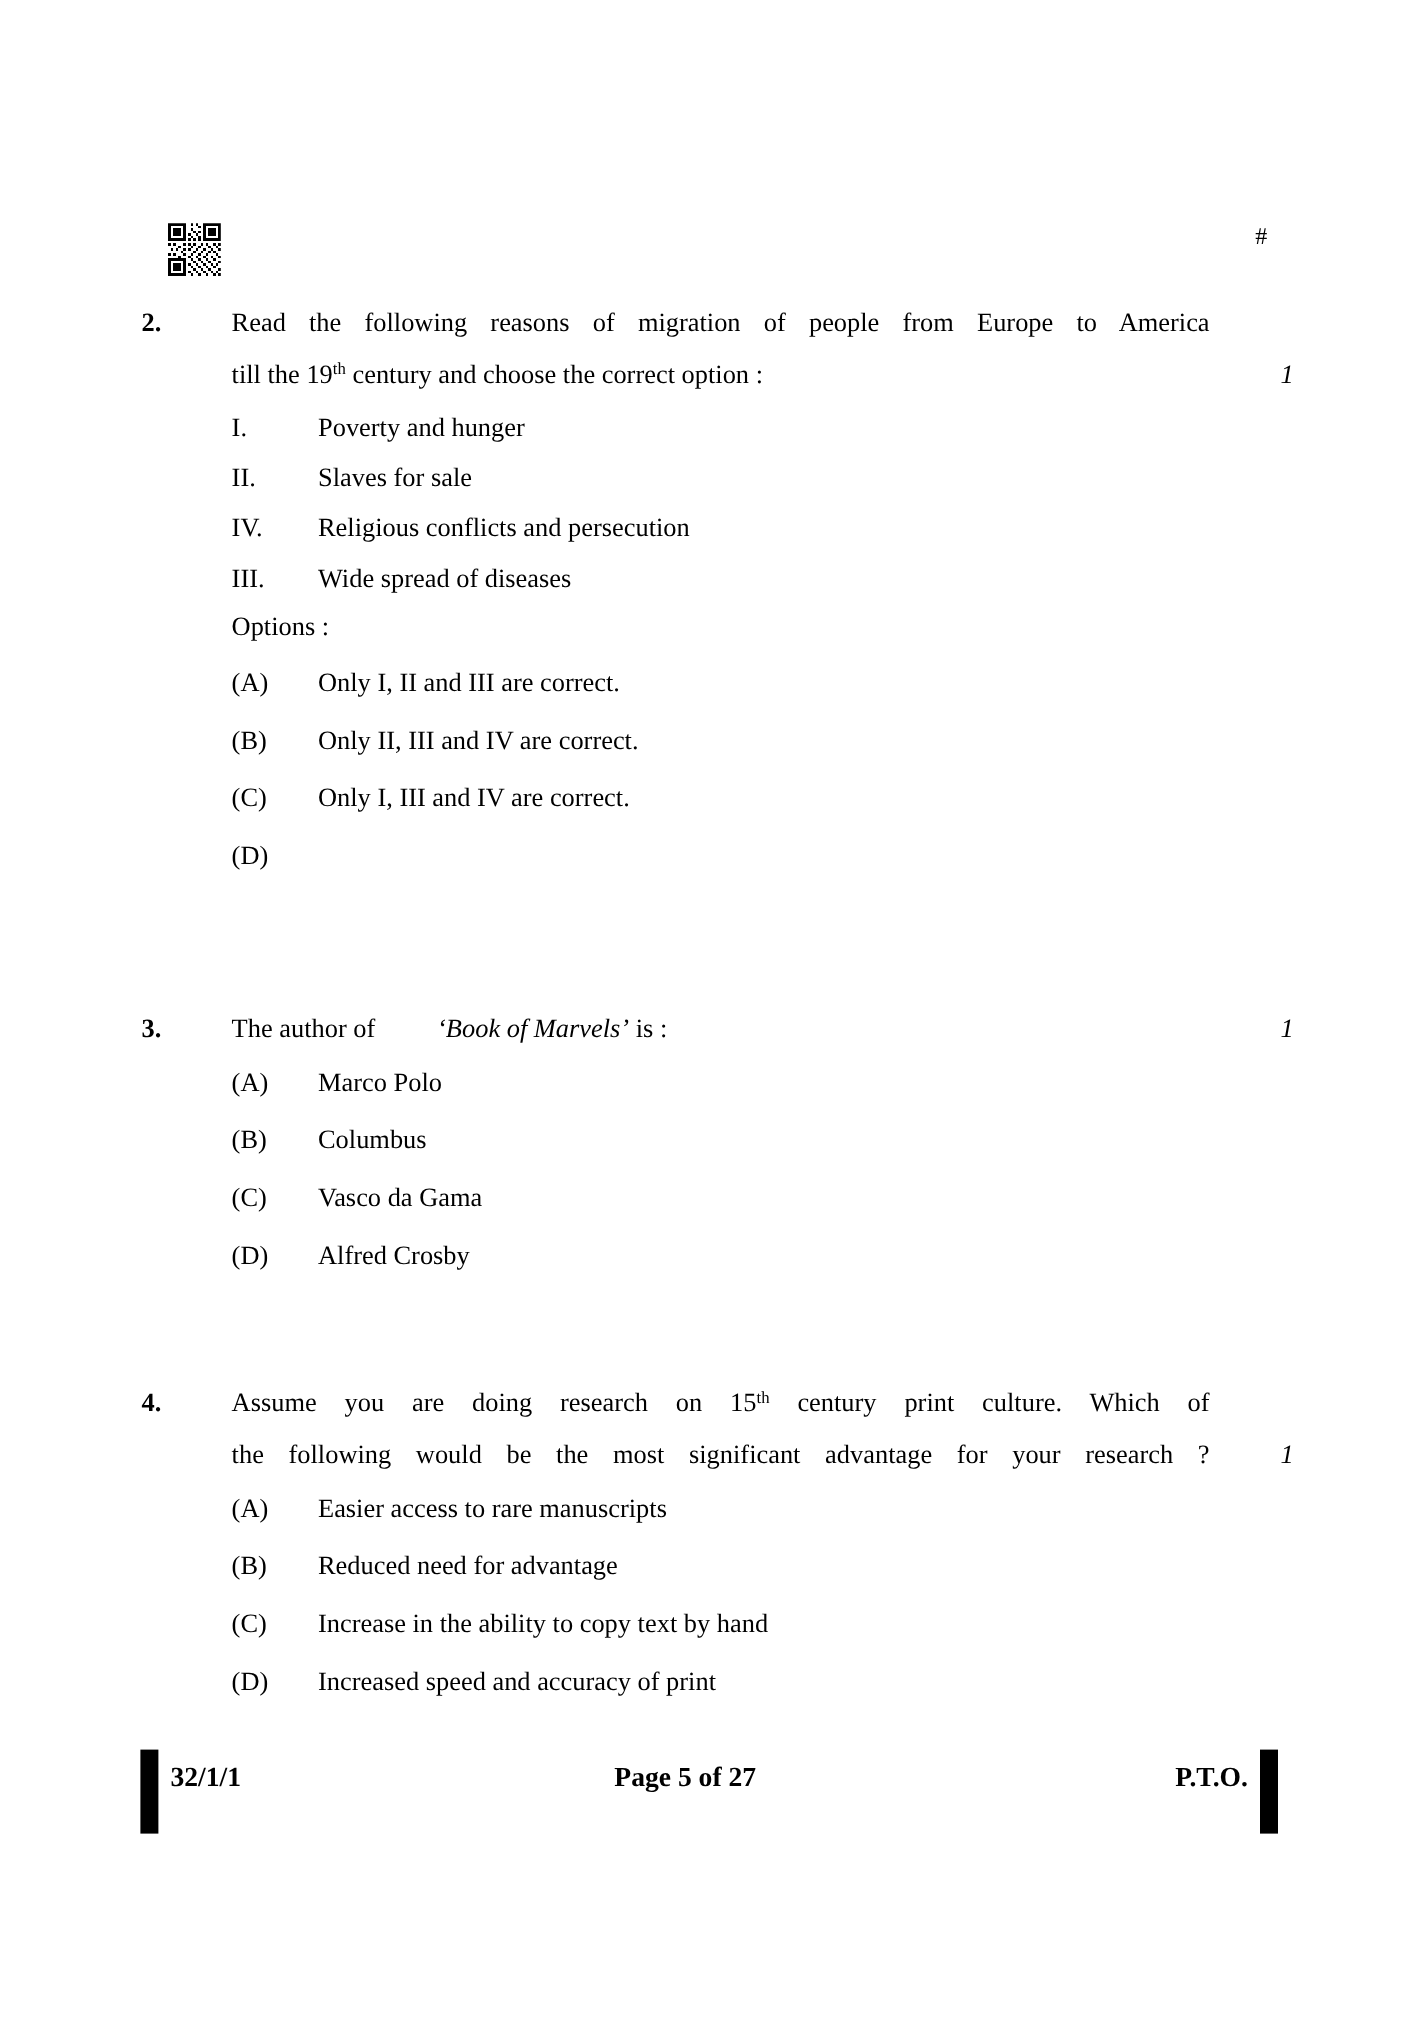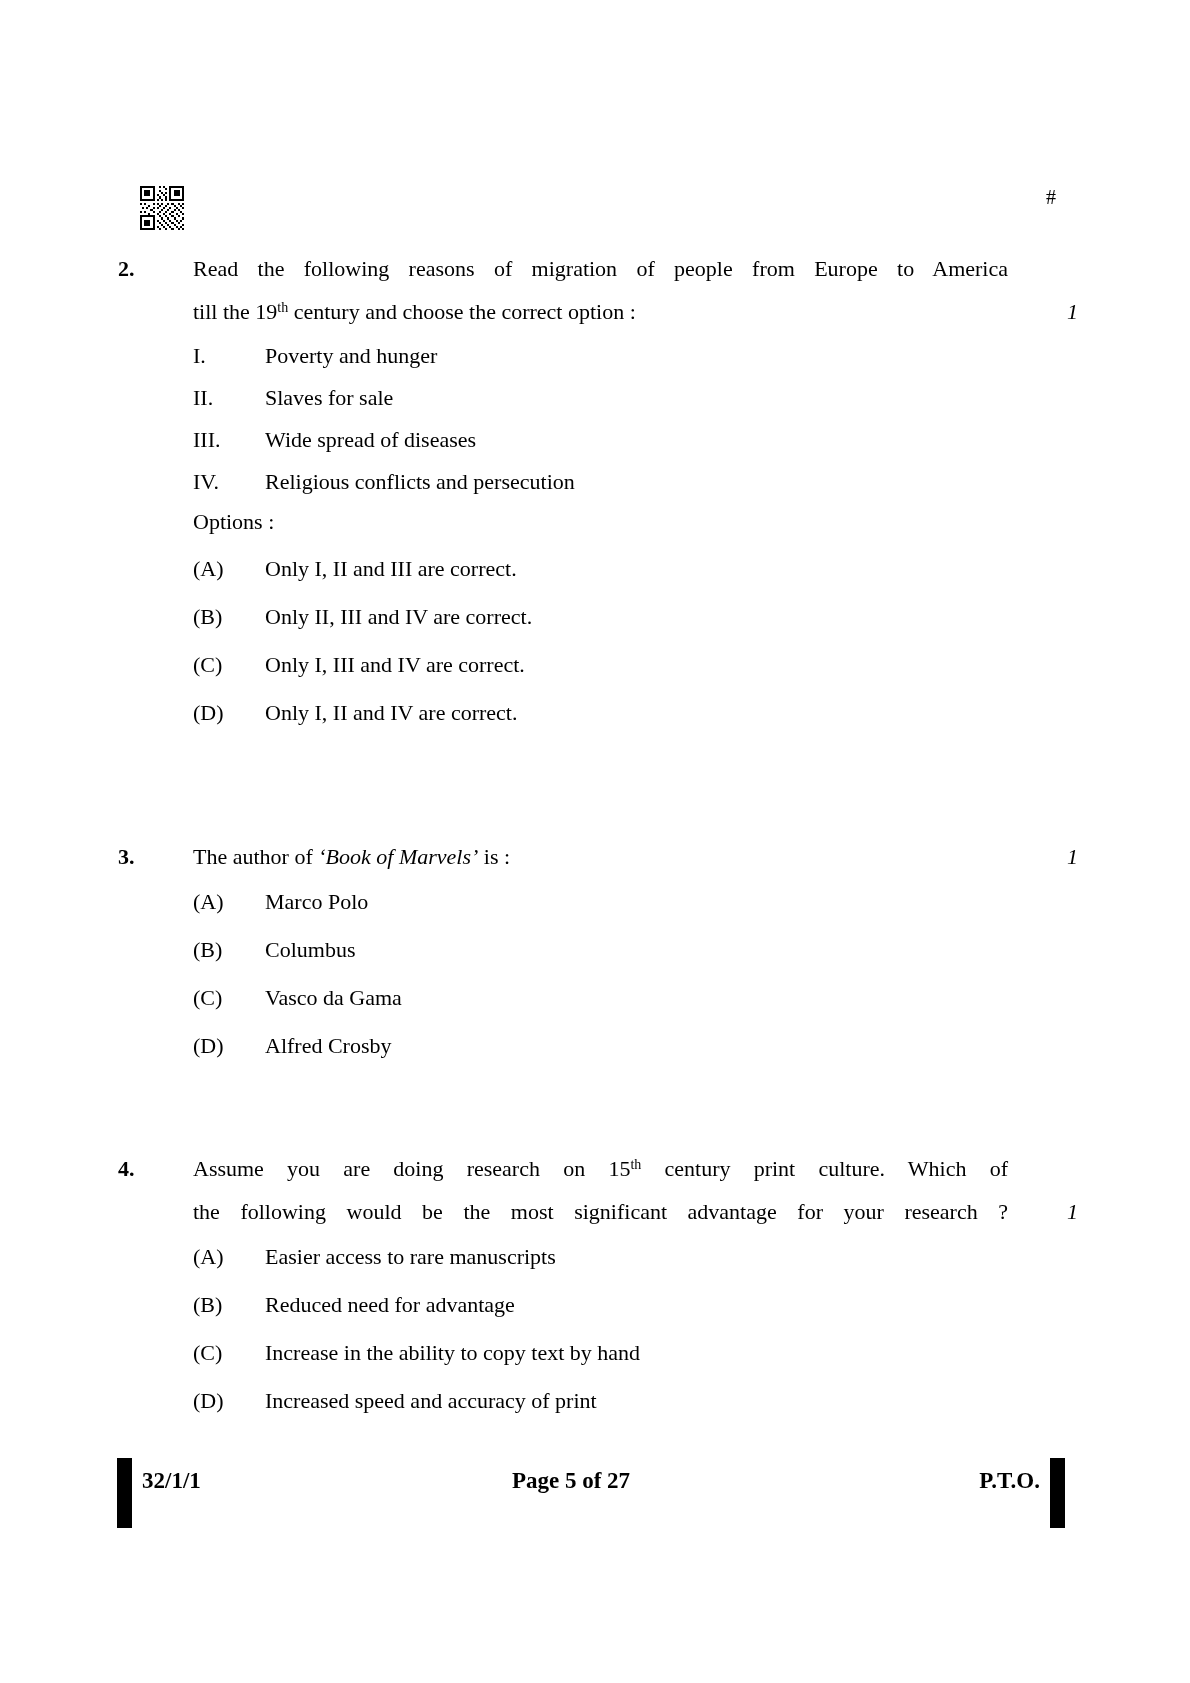--- a/index.html
+++ b/index.html
@@ -51,21 +51,21 @@
   sup { font-size: 14px; line-height: 0; vertical-align: 7px; }
   .q-children { margin-left: 75px; }
   .q2-items { margin-top: 2px; }
   .item-row { display: flex; line-height: 42px; }
   .key-col { width: 72px; flex: none; }
   .options-heading { font-weight: normal; line-height: 30px; margin-top: 4px; }
   .opt-row { display: flex; line-height: 48px; }
   .q2-options { margin-top: 8px; }
   .question-3 { margin-top: 98px; }
   .question-4 { margin-top: 77px; }
-  .italic-seg { font-style: italic; }
+  .italic-seg { font-style: italic; margin-left: 46px; }
   .footer-bar {
     position: absolute;
     width: 15px;
     height: 70px;
     background: #000000;
     top: 1458px;
   }
   .footer-bar-left { left: 117px; }
   .footer-bar-right { left: 1050px; }
   .footer-text { position: absolute; top: 1468px; font-weight: bold; font-size: 23px; text-align: center; }
@@ -114,45 +114,44 @@
         <div class="q2-items">
           <div class="item-row">
             <div class="key-col">I.</div>
             <div>Poverty and hunger</div>
           </div>
           <div class="item-row">
             <div class="key-col">II.</div>
             <div>Slaves for sale</div>
           </div>
           <div class="item-row">
+            <div class="key-col">IV.</div>
+            <div>Religious conflicts and persecution</div>
+          </div>
+          <div class="item-row">
             <div class="key-col">III.</div>
             <div>Wide spread of diseases</div>
           </div>
-          <div class="item-row">
-            <div class="key-col">IV.</div>
-            <div>Religious conflicts and persecution</div>
-          </div>
         </div>
         <div class="options-heading">Options :</div>
         <div class="q2-options">
           <div class="opt-row">
             <div class="key-col">(A)</div>
             <div>Only I, II and III are correct.</div>
           </div>
           <div class="opt-row">
             <div class="key-col">(B)</div>
             <div>Only II, III and IV are correct.</div>
           </div>
           <div class="opt-row">
             <div class="key-col">(C)</div>
             <div>Only I, III and IV are correct.</div>
           </div>
           <div class="opt-row">
             <div class="key-col">(D)</div>
-            <div>Only I, II and IV are correct.</div>
           </div>
         </div>
       </div>
     </div>
 
     <div class="question-3">
       <div class="q-row">
         <div class="q-num">3.</div>
         <div class="q-stem">
           <div><span>The author of </span><span class="italic-seg">‘Book of Marvels’</span><span> is :</span></div>

